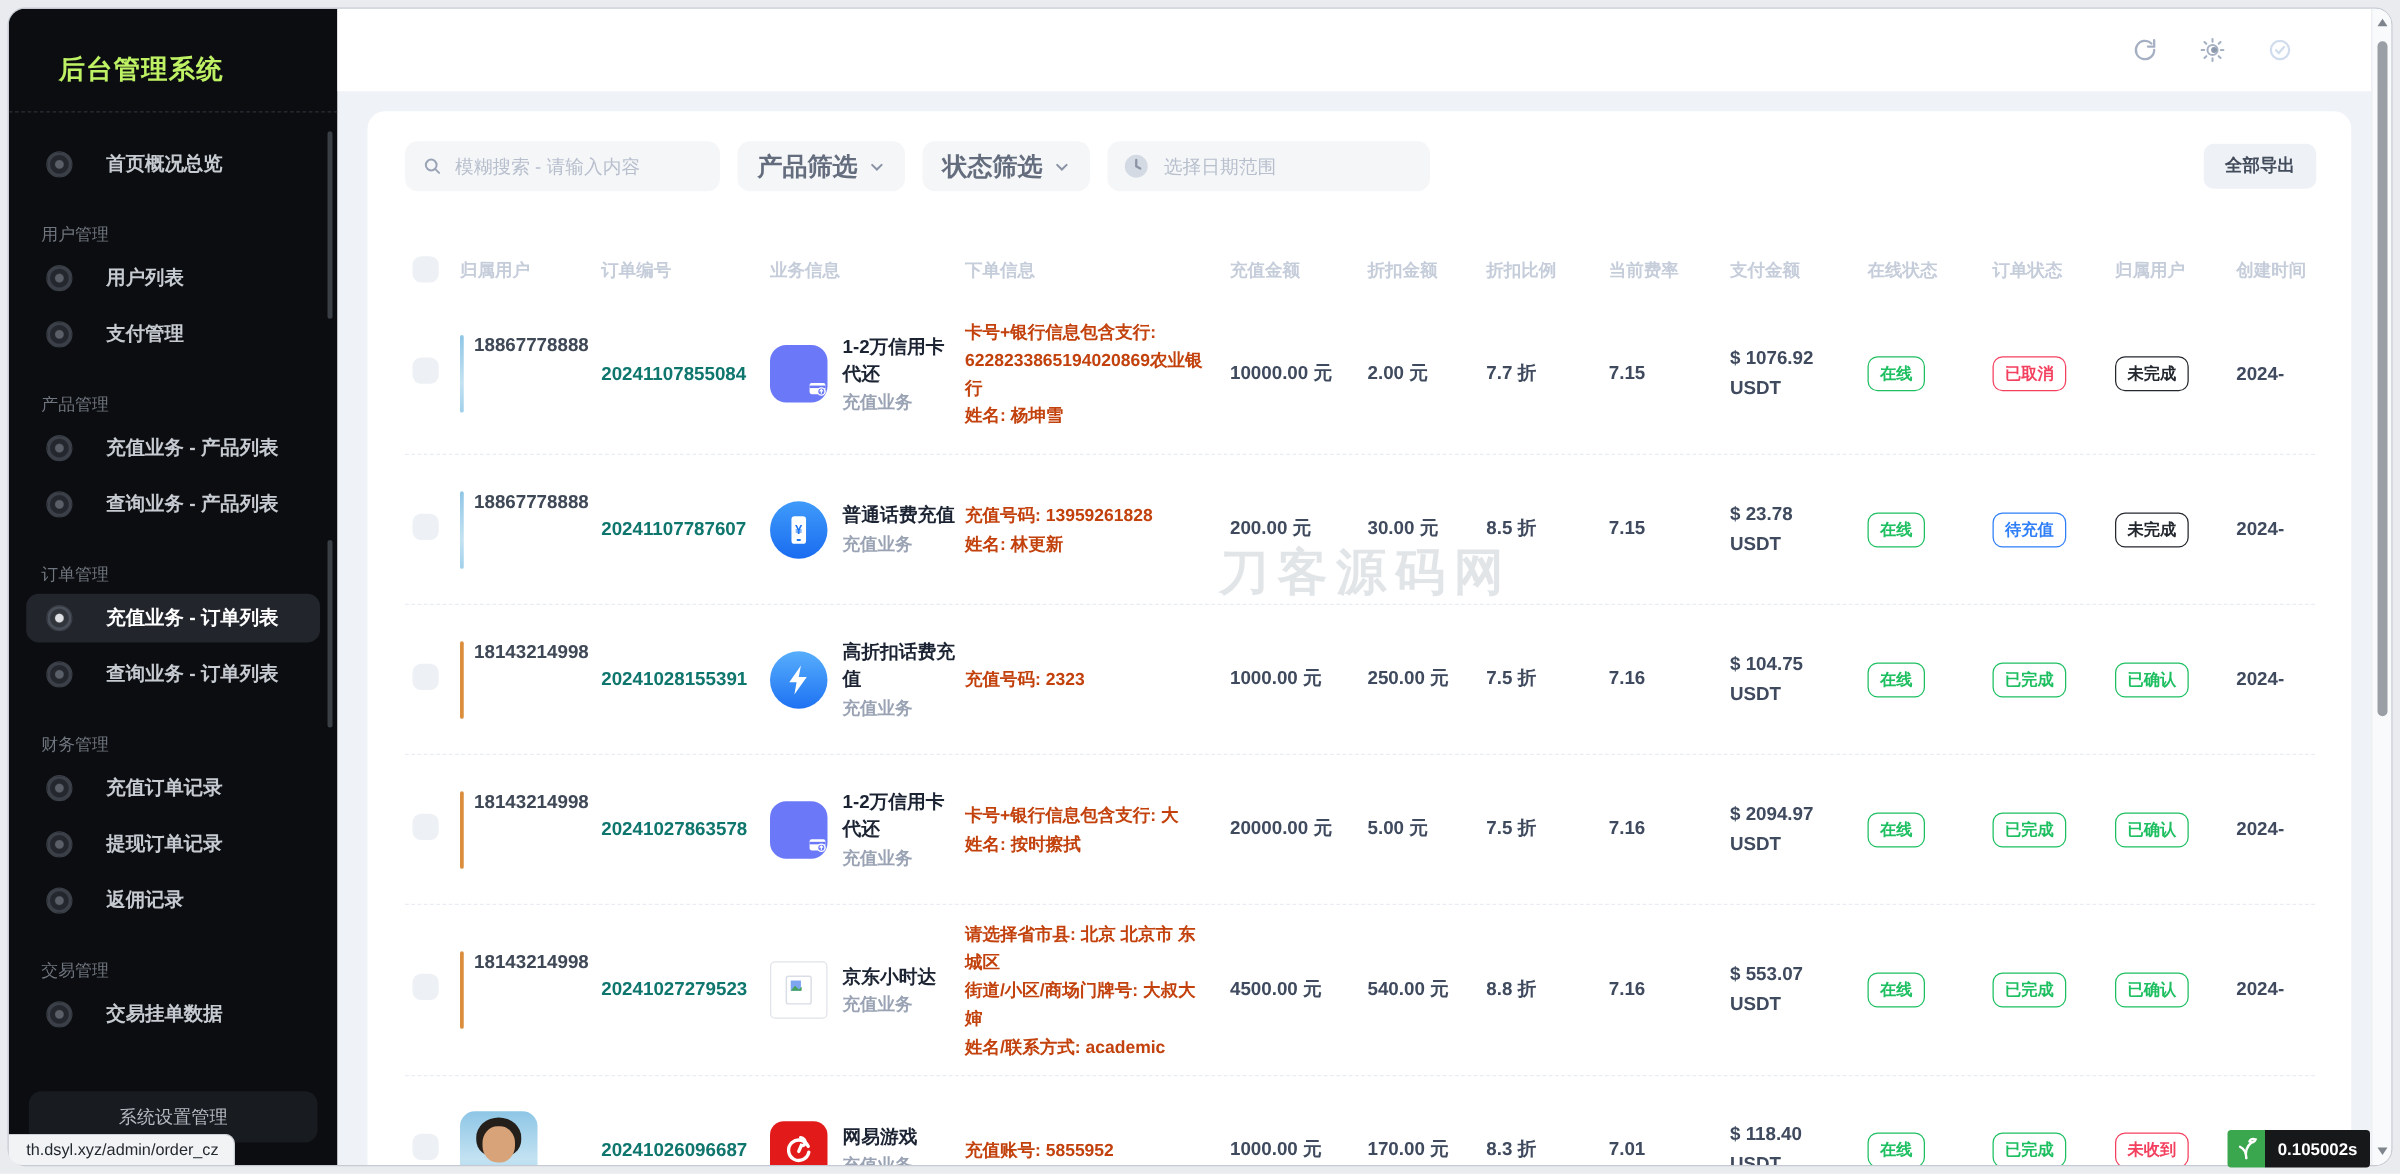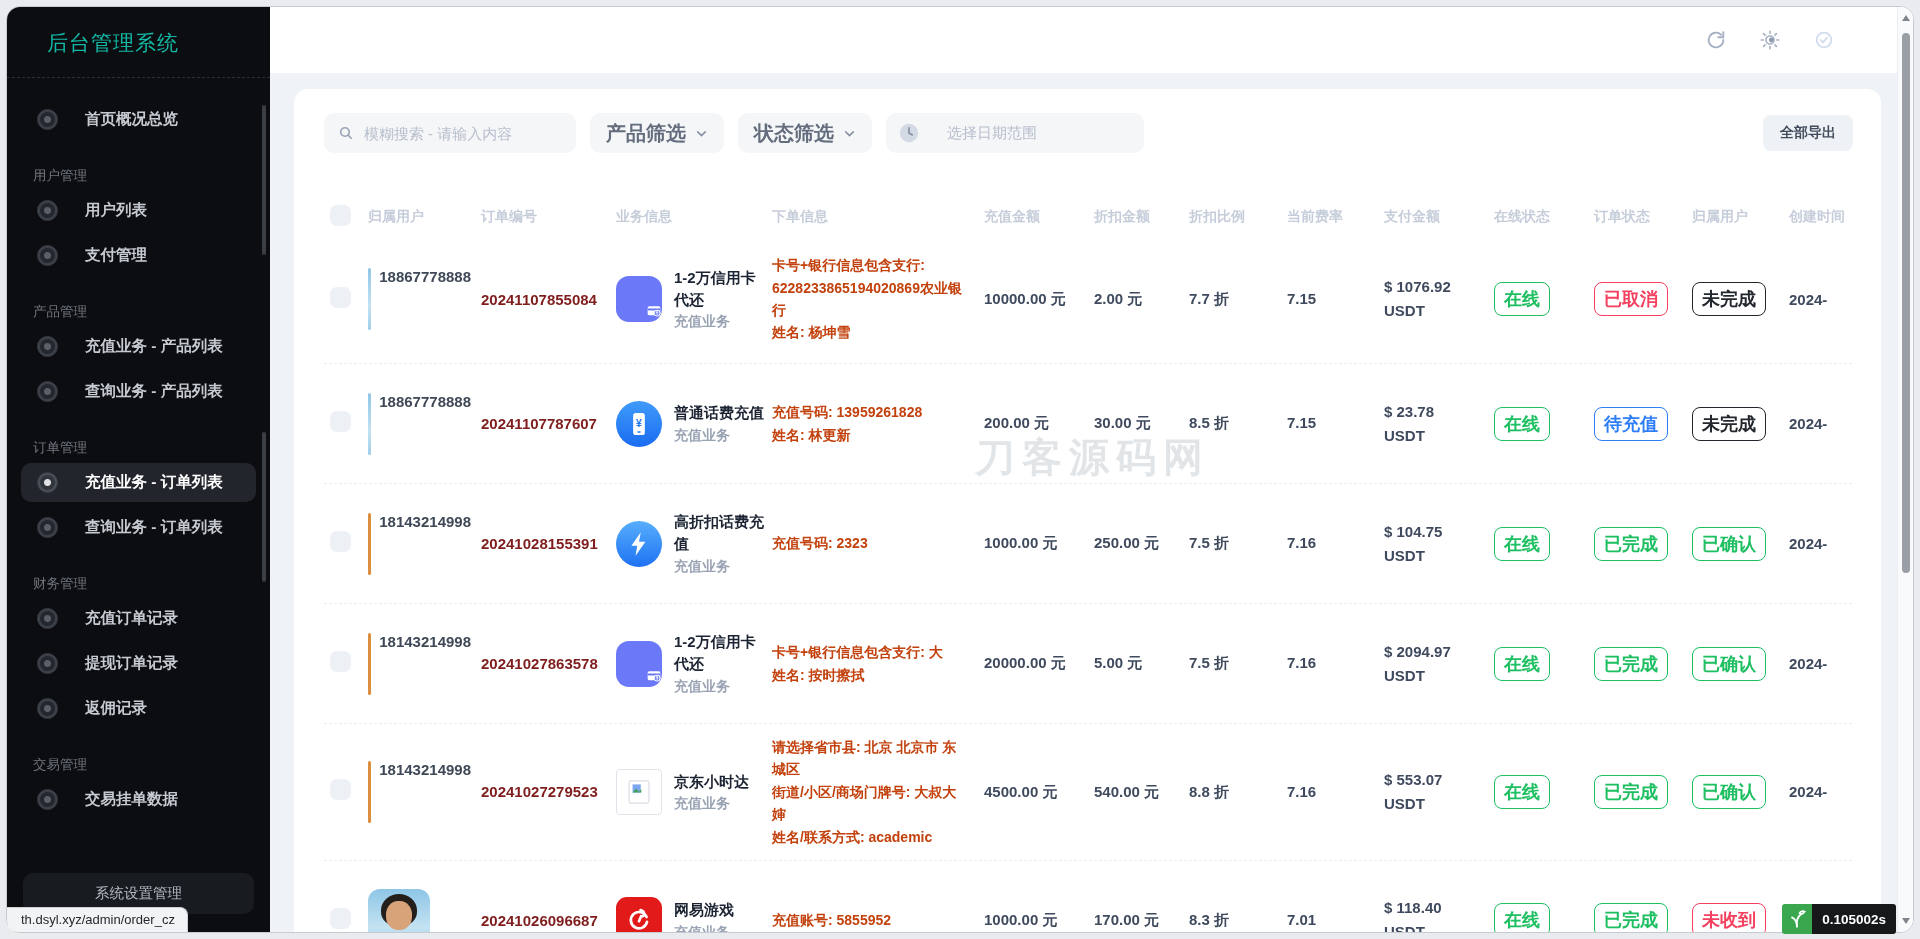--- a/index.html
+++ b/index.html
@@ -3,21 +3,21 @@
 <meta charset="utf-8">
 <style>
   *{box-sizing:border-box;margin:0;padding:0}
   html,body{width:1920px;height:939px;overflow:hidden}
   body{position:relative;background:#e9ebef;font-family:"Liberation Sans","DejaVu Sans",sans-serif}
   .window{position:absolute;left:6px;top:6px;right:6px;bottom:6px;background:#fff;
           border:1px solid #c6cad2;border-radius:14px;overflow:hidden;display:flex}
 
   
   .sidebar{width:263px;background:#0b0d10;flex:none;position:relative;display:flex;flex-direction:column}
-  .logo{font-size:21px;font-weight:400;color:#14b8a6;padding:22px 0 20px 40px;letter-spacing:1px}
+  .logo{font-size:21px;font-weight:700;color:#bef264;padding:34px 0 20px 40px;letter-spacing:1px}
   .logo-divider{border-top:1px dashed #2c2f36;margin:0 0 6px 0}
   .nav{flex:1;padding:10px 14px 0 14px;overflow:hidden}
   .nav-section{font-size:13.5px;color:#70767f;margin:28px 0 2px 12px}
   .nav-item{display:flex;align-items:center;gap:27px;padding:9px 10px 9px 16px;border-radius:10px;
             font-size:15.5px;color:#c6cad1;cursor:pointer;margin-top:6px;font-weight:600}
   .nav-item.active{background:#22262c;color:#fff}
   .nav-ico{width:21px;height:21px;flex:none;border-radius:50%;border:1px solid #3a3e46;
            background:radial-gradient(circle at 50% 50%,#5a5f68 0 3px,#24272d 4px 7px,#3c4049 8px)}
   .nav-item.active .nav-ico{background:radial-gradient(circle at 50% 50%,#dfe1e5 0 3px,#31353c 4px 7px,#4a505a 8px)}
   .settings-btn{margin:10px 16px 18px;background:#181b20;border-radius:10px;text-align:center;
@@ -41,44 +41,44 @@
 
   
   .toolbar{display:flex;align-items:center;gap:14px;padding-right:28px}
   .search{width:252px;height:40px;background:#f5f6f8;border-radius:10px;display:flex;align-items:center;
           gap:10px;padding:0 14px}
   .search input{border:0;background:transparent;outline:0;font-size:15px;color:#3d4657;width:100%}
   .search input::placeholder{color:#b7bfcd}
   .select{height:40px;background:#f5f6f8;border-radius:10px;display:flex;align-items:center;gap:9px;
           padding:0 16px;font-size:20px;color:#646d7e;cursor:pointer;font-weight:600}
   .daterange{width:258px;height:40px;background:#f5f6f8;border-radius:10px;display:flex;align-items:center;
-             gap:27px;padding:0 12px;font-size:15px;color:#b7bfcd;cursor:pointer}
+             gap:11px;padding:0 12px;font-size:15px;color:#b7bfcd;cursor:pointer}
   .export{margin-left:auto;height:36px;background:#eef1f5;border-radius:8px;padding:0 17px;font-size:14px;
           color:#434c5c;display:flex;align-items:center;cursor:pointer;font-weight:600}
 
   
   .table{margin-top:50px;width:1528px;overflow:hidden}
   .grid{display:grid;grid-template-columns:44px 113px 135px 156px 212px 110px 95px 98px 97px 110px 100px 98px 97px 120px;
         align-items:center}
   .thead{color:#c6cdda;font-size:14px;font-weight:700;height:28px;margin-bottom:4px}
   .trow{min-height:120px;padding:12px 0}
   .trow + .trow{border-top:1px dashed #e9edf3}
   .trow:nth-child(1){min-height:128px}
   .trow:nth-child(5){min-height:132px}
   .ckb{display:inline-block;width:21px;height:21px;border-radius:7px;background:#edf0f4;margin-left:6px;cursor:pointer}
   .user-cell{display:flex;gap:8px;padding-right:10px}
   .phone{font-size:15px;color:#3f4856;font-weight:600}
-  .order-no{font-size:15px;color:#7f1d1d;font-weight:600}
+  .order-no{font-size:15px;color:#0f766e;font-weight:600}
   .biz{display:flex;align-items:center;gap:12px;padding-right:8px}
   .biz-name{display:block;font-size:15px;font-weight:700;color:#1c2433;max-width:92px;line-height:1.45}
   .biz-cat{display:block;font-size:14px;color:#9aa3b4;font-weight:600;margin-top:3px}
   .info{font-size:14px;color:#c2410c;line-height:1.6;padding-right:16px;font-weight:700}
   .num{font-size:15px;color:#3f4a5e;font-weight:600;padding-right:14px;line-height:1.5}
   .pay div{font-size:15px;color:#3f4a5e;font-weight:600;line-height:1.6}
-  .badge{display:inline-block;border:1.5px solid;border-radius:8px;padding:4px 9px;font-size:18px;
+  .badge{display:inline-block;border:1.5px solid;border-radius:8px;padding:4px 9px;font-size:13px;
          font-weight:700;background:#fff;white-space:nowrap}
   .created{font-size:15px;color:#3f4a5e;font-weight:600;white-space:nowrap}
 
   
   .biz-ico{width:46px;height:46px;flex:none;display:flex;align-items:center;justify-content:center}
   .biz-ico svg{width:28px;height:28px}
   .biz-ico.card{background:#6b79f8;border-radius:13px}
   .biz-ico.phone-pay{background:linear-gradient(180deg,#3f9bfa,#1a6cf0);border-radius:50%}
   .biz-ico.bolt{background:linear-gradient(180deg,#57aefc,#1e72f3);border-radius:50%}
   .biz-ico.image{background:#fff;border:1px solid #e0e4ea;border-radius:4px}

